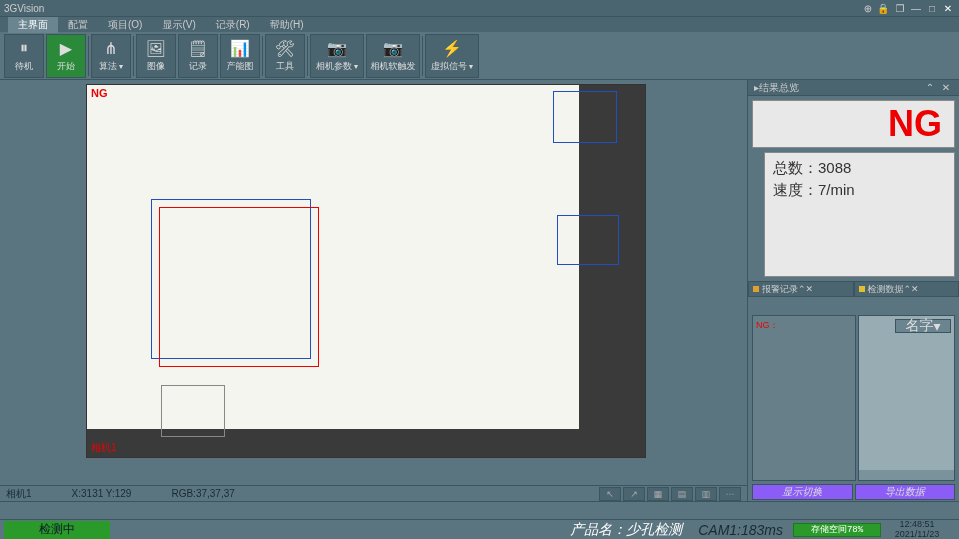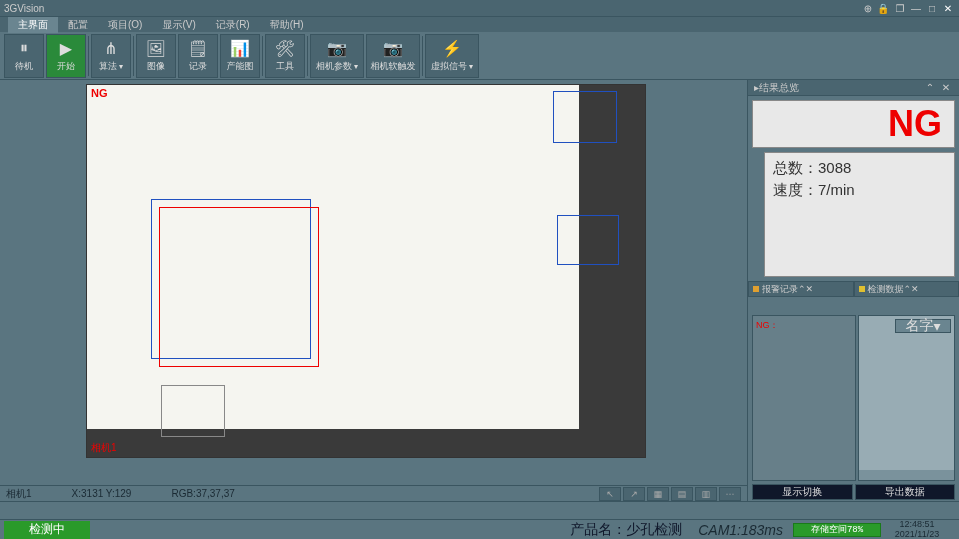--- a/index.html
+++ b/index.html
@@ -58,27 +58,27 @@
 .sub-panel-head { flex: 1; height: 16px; background: #4a6570; display: flex; align-items: center; padding: 0 4px; color: #ccc; font-size: 9px; border: 1px solid #3a5560; }
 .sub-panel-head .dot { width: 6px; height: 6px; margin-right: 3px; }
 .sub-panel-head .dot.warn { background: #e0a030; }
 .sub-panel-head .dot.data { background: #e0c030; }
 .sub-body { flex: 1; display: flex; margin: 2px 4px; gap: 2px; min-height: 0; }
 .alarm-list { flex: 1; background: #677f89; border: 1px solid #3a5560; padding: 3px; color: #e00; font-size: 9px; }
 .data-list { flex: 1; background: #98acb4; border: 1px solid #3a5560; position: relative; }
 .data-list .dd { position: absolute; right: 3px; top: 3px; width: 56px; height: 14px; background: #6a8590; border: 1px solid #3a5560; color: #ddd; font-size: 14px; display: flex; align-items: center; justify-content: center; }
 .data-list .scroll { position: absolute; bottom: 0; left: 0; right: 0; height: 10px; background: #7a929c; }
 .bottom-btns { height: 18px; display: flex; gap: 2px; padding: 1px 4px; }
-.bottom-btns .bb { flex: 1; background: #0f172a; border: 1px solid #3a5560; color: #ddd; font-size: 10px; display: flex; align-items: center; justify-content: center; cursor: pointer; }
+.bottom-btns .bb { flex: 1; background: #8b5cf6; border: 1px solid #3a5560; color: #ddd; font-size: 10px; display: flex; align-items: center; justify-content: center; cursor: pointer; font-style: italic; }
 
 
 .footer { height: 20px; background: #5a7580; display: flex; align-items: center; border-top: 1px solid #3a5560; }
-.footer .status-badge { width: 86px; height: 18px; background: #2a9a2a; color: #ffffff; display: flex; align-items: center; justify-content: center; font-size: 12px; margin-left: 4px; }
+.footer .status-badge { width: 106px; height: 18px; background: #2a9a2a; color: #0f172a; display: flex; align-items: center; justify-content: center; font-size: 12px; margin-left: 4px; }
 .footer .spacer { flex: 1; }
-.footer .product { font-size: 14px; color: #0f172a; margin-right: 16px; }
+.footer .product { font-size: 14px; font-style: italic; color: #ffffff; margin-right: 16px; }
 .footer .cam-time { font-size: 14px; font-style: italic; color: #1a2a33; margin-right: 10px; }
 .footer .save-prog { width: 88px; height: 14px; background: #2a9a2a; border: 1px solid #1a7a1a; color: #fff; font-size: 9px; display: flex; align-items: center; justify-content: center; margin-right: 6px; font-family: Liberation Mono, monospace; }
 .footer .clock { width: 60px; text-align: center; font-size: 9px; color: #1a2a33; line-height: 1.1; margin-right: 12px; }
 
 .divider-row { height: 18px; background: #5a7580; border-top: 1px solid #3a5560; }
 </style>
 </head>
 <body>
 
 <div class="titlebar">

